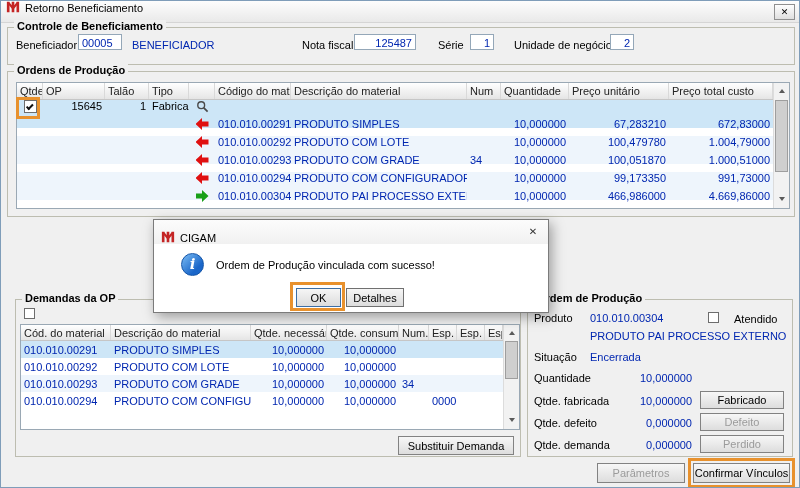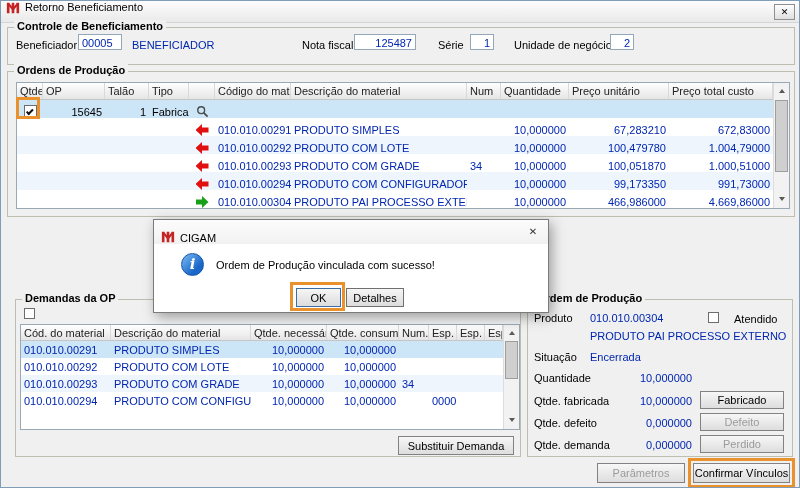--- a/index.html
+++ b/index.html
@@ -5,21 +5,21 @@
   * { margin:0; padding:0; box-sizing:border-box; }
   html,body { width:800px; height:488px; }
   body { font-family:"Liberation Sans", sans-serif; font-size:11px; color:#000; background:#d6dde6; }
 
   .window { position:absolute; left:0; top:0; width:800px; height:488px;
             background:#f0f0f0; border:1px solid #7f9db9; overflow:hidden; }
 
   
   .titlebar { position:absolute; left:0; top:0; right:0; height:22px;
               background:linear-gradient(#fdfdfd,#e9e9e9); border-bottom:1px solid #d5d5d5;
-              display:flex; align-items:flex-start; padding:0 5px; }
+              display:flex; align-items:flex-end; padding:8px 5px; }
   .title-text { margin-left:5px; }
   .close-btn { position:absolute; right:4px; top:3px; width:21px; height:16px;
                border:1px solid #8f8f8f; background:linear-gradient(#fefefe,#dfdfdf);
                font-size:9px; line-height:14px; text-align:center; cursor:pointer; }
 
   
   .group { position:absolute; border:1px solid #bdbdb0; }
   .group-label { position:absolute; top:-8px; left:6px; background:#f0f0f0; padding:0 3px;
                  font-weight:bold; white-space:nowrap; }
 
@@ -33,21 +33,21 @@
   .btn { position:absolute; border:1px solid #828282; background:linear-gradient(#f7f7f7,#dddddd);
          color:#000; text-align:center; font-size:11px; font-family:inherit; cursor:pointer; }
   .btn.disabled { color:#9b9b9b; }
 
   
   .grid { position:absolute; background:#fff; border:1px solid #9aa8b4; overflow:hidden; }
   .ghead { position:absolute; left:0; top:0; height:17px; display:flex;
            background:linear-gradient(#ffffff,#e5e5e5); border-bottom:1px solid #c6c6c6; }
   .gh { flex:none; padding:2px 3px 0; border-right:1px solid #d9d9d9; color:#222;
         overflow:hidden; white-space:nowrap; }
-  .trow { position:absolute; left:0; display:flex; height:18px; align-items:flex-end; }
+  .trow { position:absolute; left:0; display:flex; height:28px; align-items:flex-start; }
   .drow { position:absolute; left:0; display:flex; height:17px; align-items:center; }
   .tc { flex:none; padding:0 3px; overflow:hidden; white-space:nowrap; }
   .selected { background:#cde6f7; }
   .alt { background:#eef5fc; }
   .blue { color:#0026b0; }
   .center { display:flex; align-items:center; justify-content:center; }
 
   
   .o1{width:26px}.o2{width:62px}.o3{width:44px}.o4{width:40px}.o5{width:26px}
   .o6{width:76px}.o7{width:176px}.o8{width:34px}.o9{width:68px}.o10{width:100px}.o11{width:104px}

